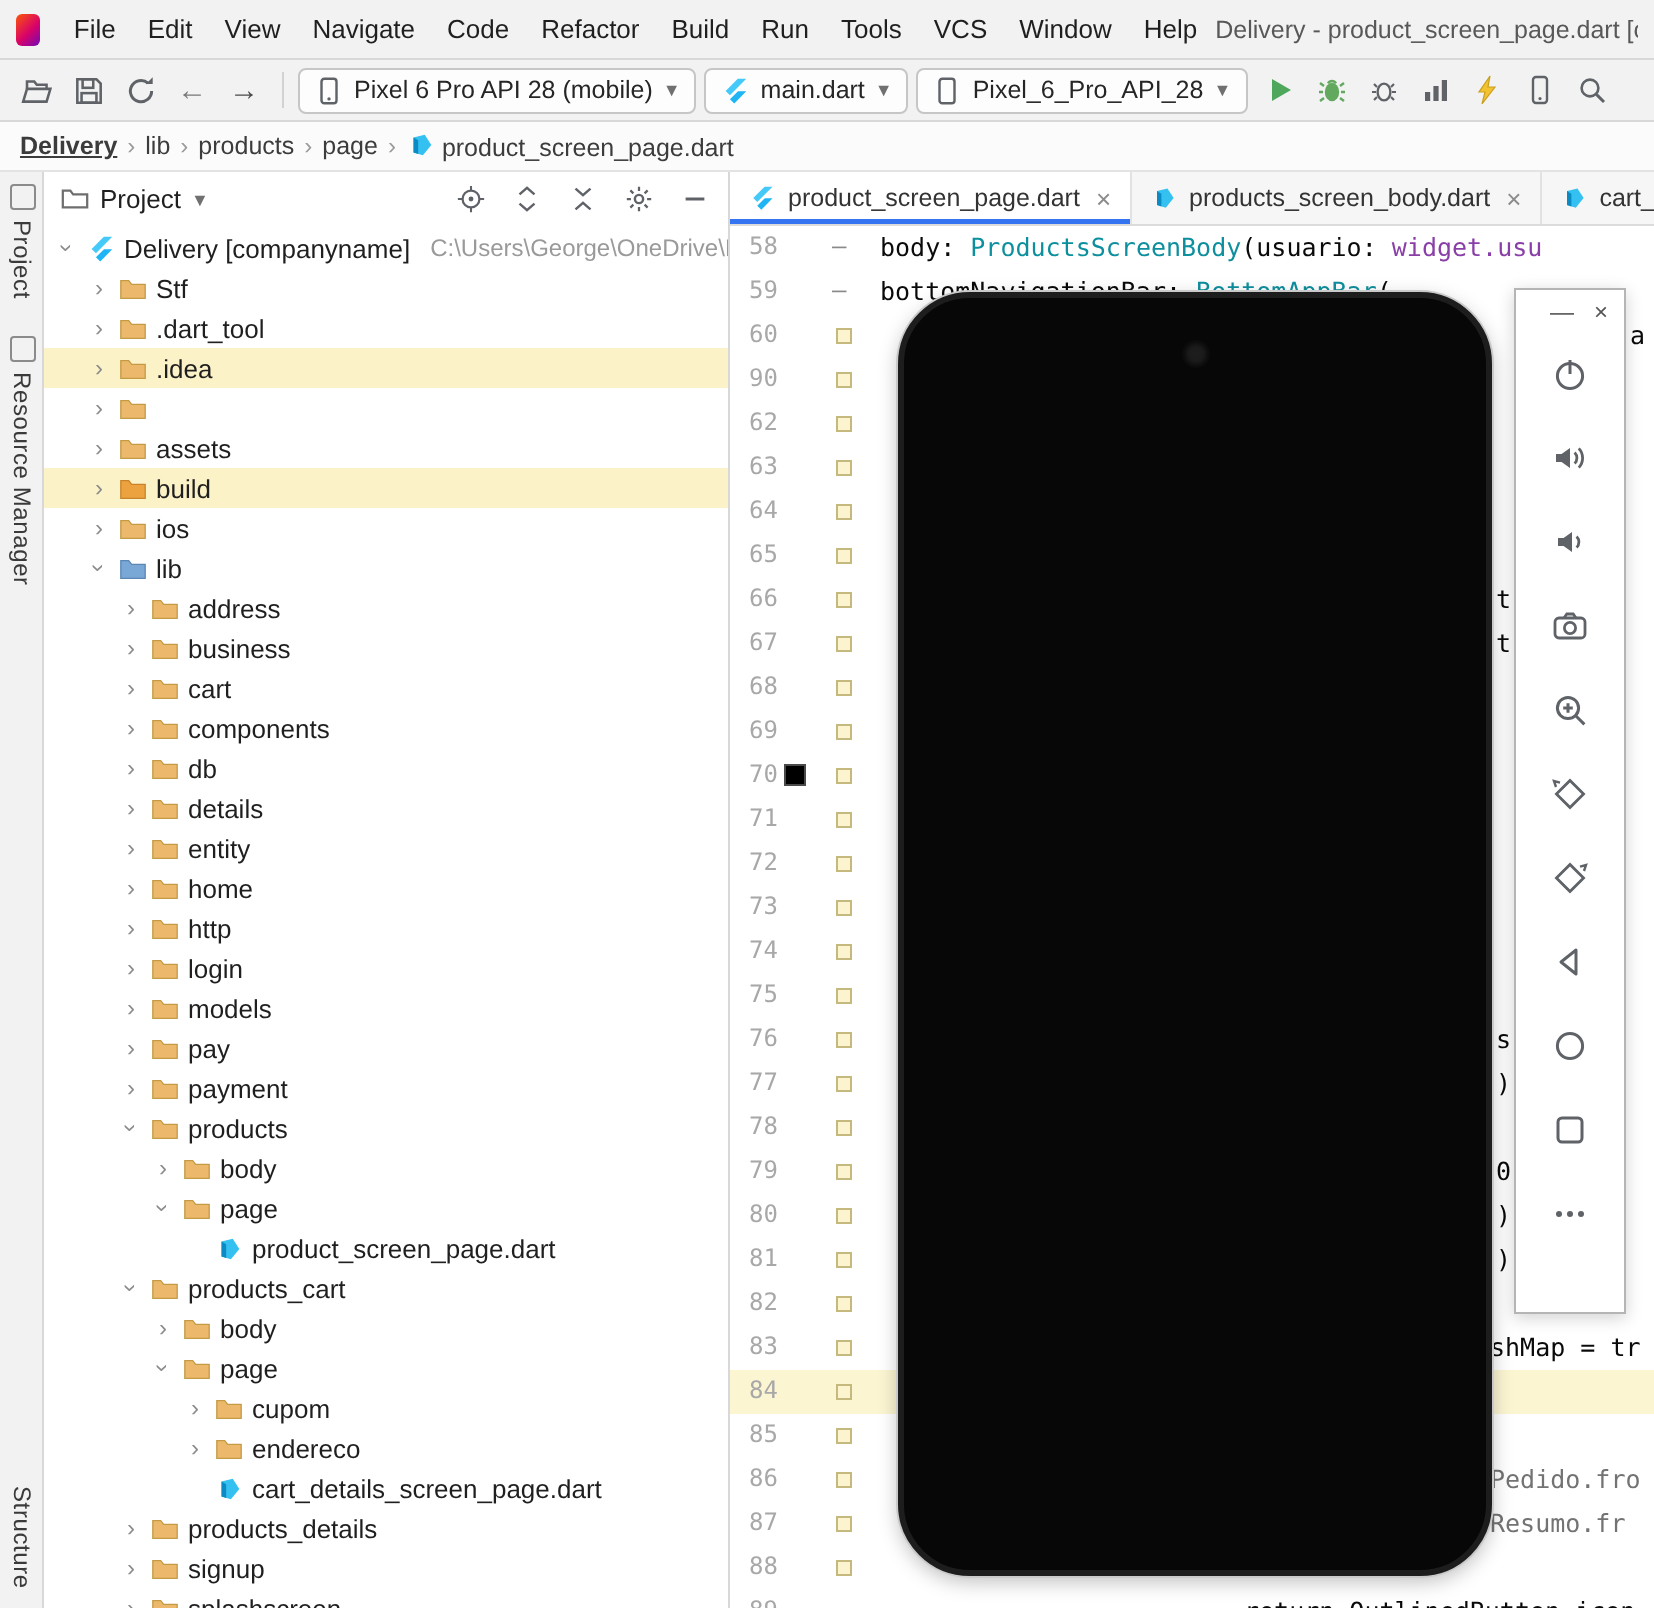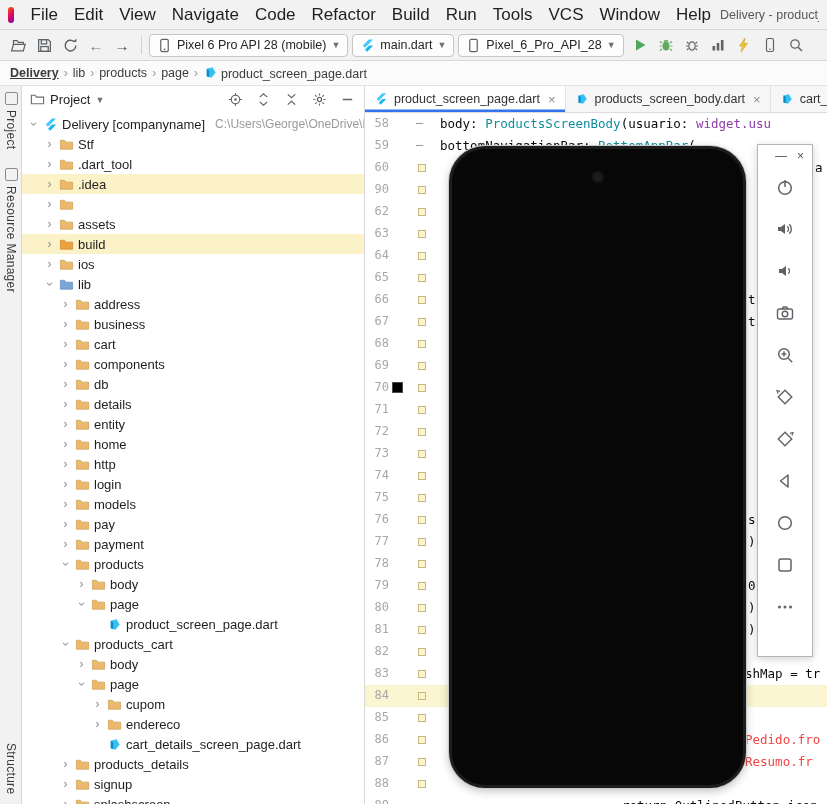--- a/index.html
+++ b/index.html
@@ -5,21 +5,21 @@
   * { box-sizing: border-box; margin: 0; padding: 0; }
   html,body { width:827px; height:804px; }
   body { position:relative; overflow:hidden; background:#fff;
          font-family:"Liberation Sans", sans-serif; font-size:13px; color:#1f1f1f; }
 
   
   .titlebar { position:absolute; left:0; top:0; width:827px; height:30px; background:#f2f2f2;
               border-bottom:1px solid #d8d8d8; display:flex; align-items:center; padding:0 8px; gap:1px; }
   .app-logo { width:16px; height:16px; border-radius:3px; margin-right:8px;
               background:linear-gradient(135deg,#fb5607 0%,#d90368 55%,#7209b7 100%); }
-  .menu-item { padding:3px 8px; border-radius:4px; color:#1f1f1f; font-size:17px; white-space:nowrap; }
+  .menu-item { padding:3px 8px; border-radius:4px; color:#1f1f1f; font-size:13px; white-space:nowrap; }
   .window-title { margin-left:auto; color:#585858; font-size:12.5px; white-space:nowrap; overflow:hidden; }
 
   
   .toolbar { position:absolute; left:0; top:30px; width:827px; height:31px; background:#f2f2f2;
              border-bottom:1px solid #d8d8d8; display:flex; align-items:center; padding:0 6px; gap:4px; }
   .tb-btn { width:24px; height:24px; display:flex; align-items:center; justify-content:center;
             border-radius:4px; color:#6e6e6e; font-size:15px; flex:0 0 auto; }
   .combo { height:23px; border:1px solid #c6c6c6; border-radius:4px; background:#fdfdfd;
            display:flex; align-items:center; gap:5px; padding:0 7px; font-size:12.5px;
            color:#262626; white-space:nowrap; flex:0 0 auto; }
@@ -76,21 +76,21 @@
   .fold { position:absolute; left:51px; top:3px; color:#8a8a8a; font-size:12px; }
   .sq { position:absolute; left:53px; top:7px; width:8px; height:8px;
         background:#FBF4CE; border:1px solid #C6B97E; }
   .swatch { position:absolute; left:27px; top:5px; width:11px; height:11px;
             background:#000; border:1px solid #4a4a4a; }
   .code-text { position:absolute; left:75px; top:3px; white-space:pre; }
   .frag { position:absolute; white-space:pre; font-family:"DejaVu Sans Mono", monospace; }
   .tok-plain { color:#0a0a0a; }
   .tok-type { color:#0E8F9E; }
   .tok-kw { color:#8A3FA8; }
-  .tok-orange { color:#ef4444; }
+  .tok-orange { color:#737373; }
 
   
   .phone { position:absolute; left:449px; top:146px; width:297px; height:642px; z-index:5;
            background:#070707; border:3px solid #1d1d1d; border-radius:36px;
            box-shadow:0 0 0 1px #c9c9c9, 0 3px 10px rgba(0,0,0,.25); }
   .cam { position:absolute; left:50%; top:22px; margin-left:-6px; width:12px; height:12px;
          border-radius:50%; background:#1d1d1d; box-shadow:inset 0 0 3px #000, 0 0 0 1px #0c0c0c; }
 
   .dev-panel { position:absolute; left:757px; top:144px; width:56px; height:513px; z-index:6;
                background:#ffffff; border:1px solid #b5b5b5; box-shadow:0 2px 8px rgba(0,0,0,.18); }

